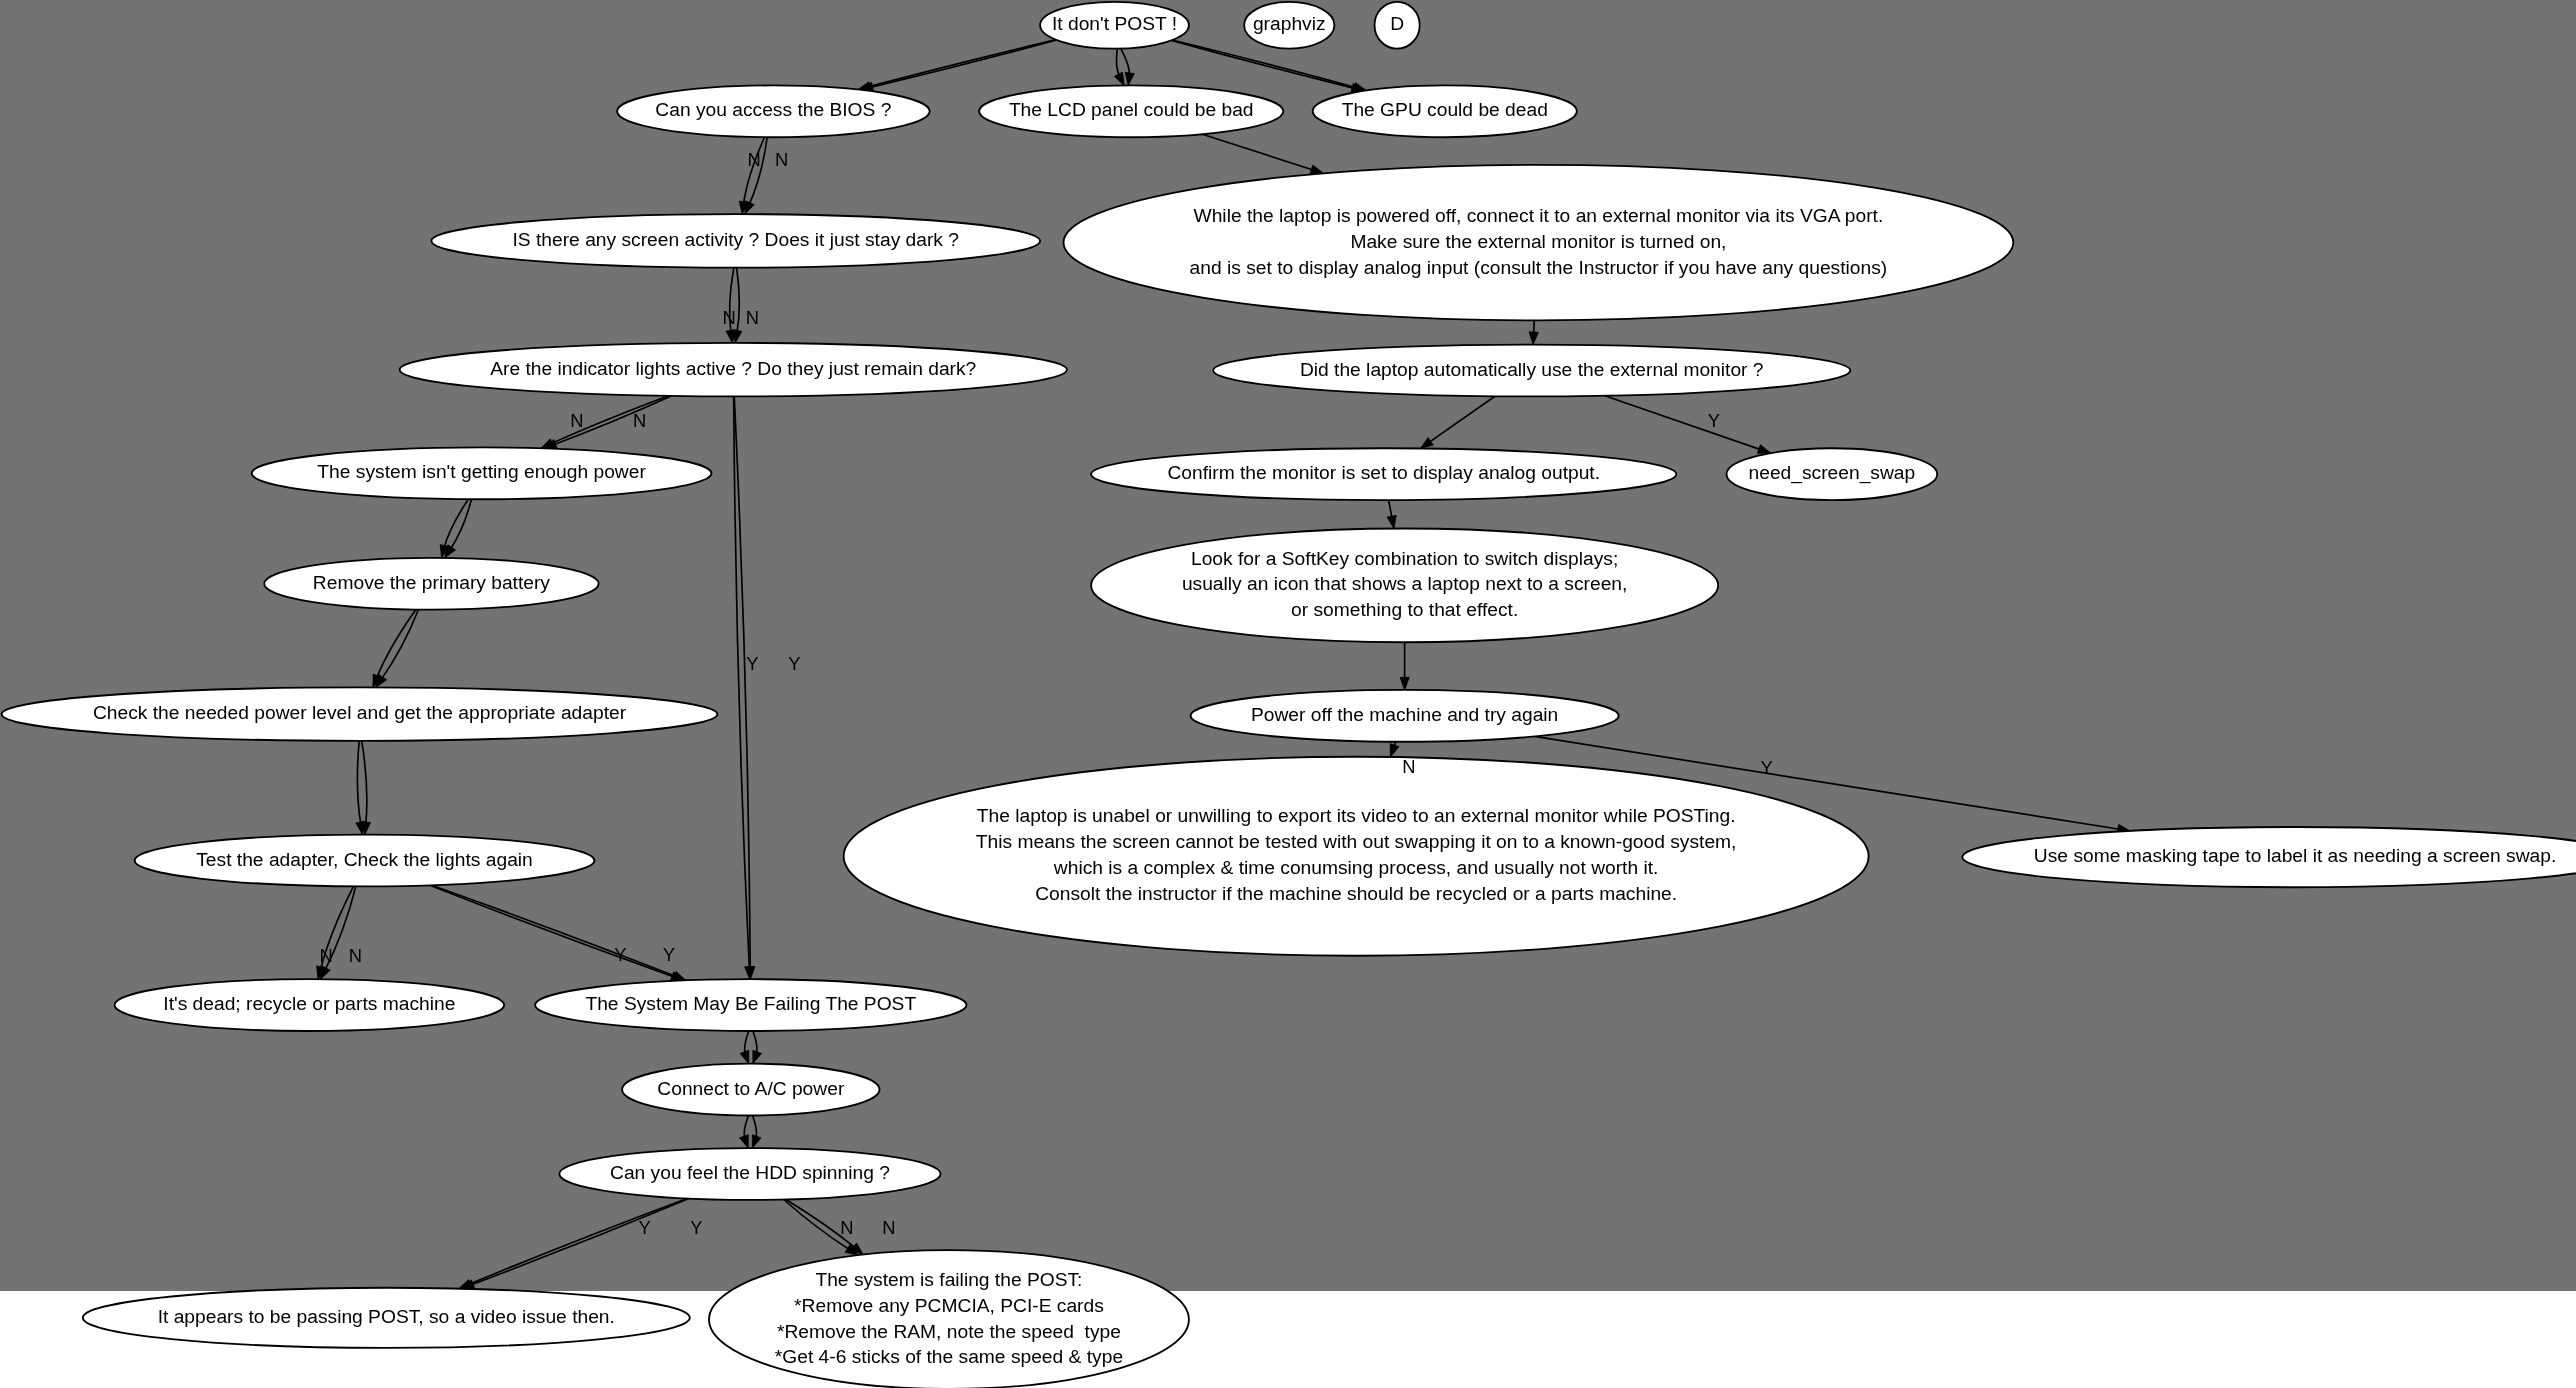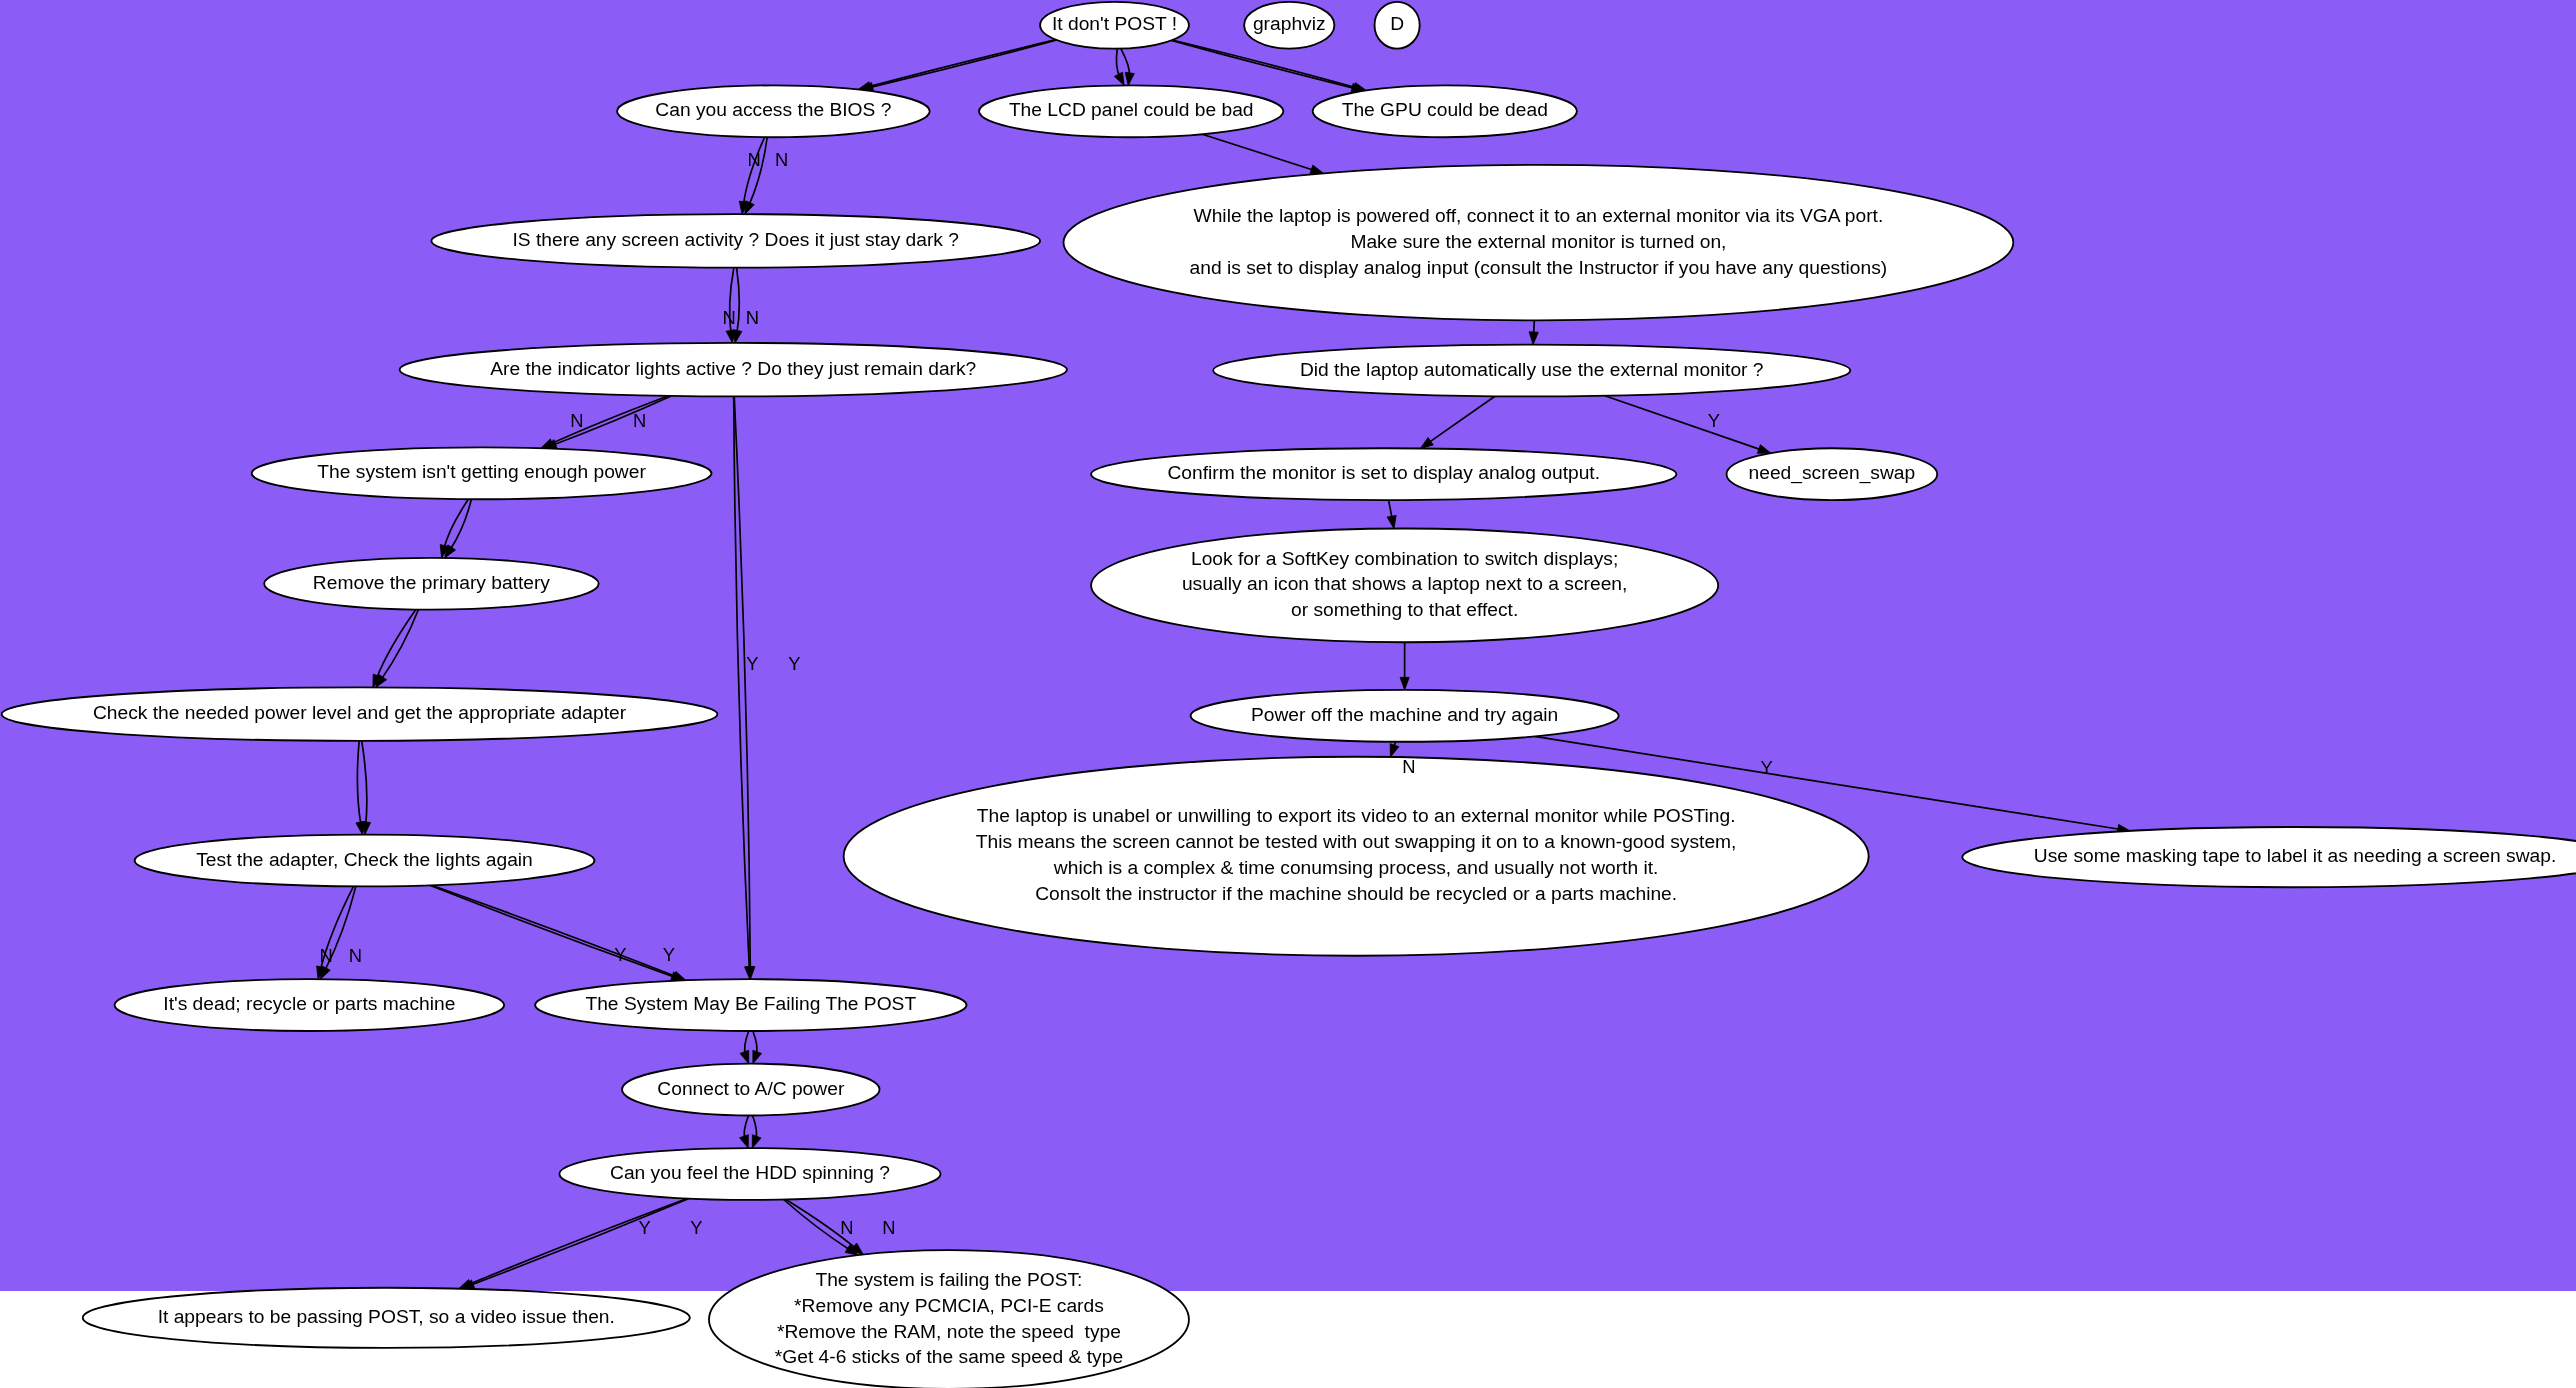--- a/index.html
+++ b/index.html
@@ -10,21 +10,21 @@
   body {
     font-family: "Liberation Sans", sans-serif;
     width: 2576px;
     height: 1389px;
     overflow: hidden;
   }
   #graph-root {
     position: relative;
     width: 2576px;
     height: 1291px;
-    background: #8b5cf6;
+    background: #737373;
   }
   svg#flow-svg {
     display: block;
     width: 2576px;
     height: 1389px;
   }
   .node-ellipse {
     fill: #ffffff;
     stroke: #000000;
     stroke-width: 2.2;

